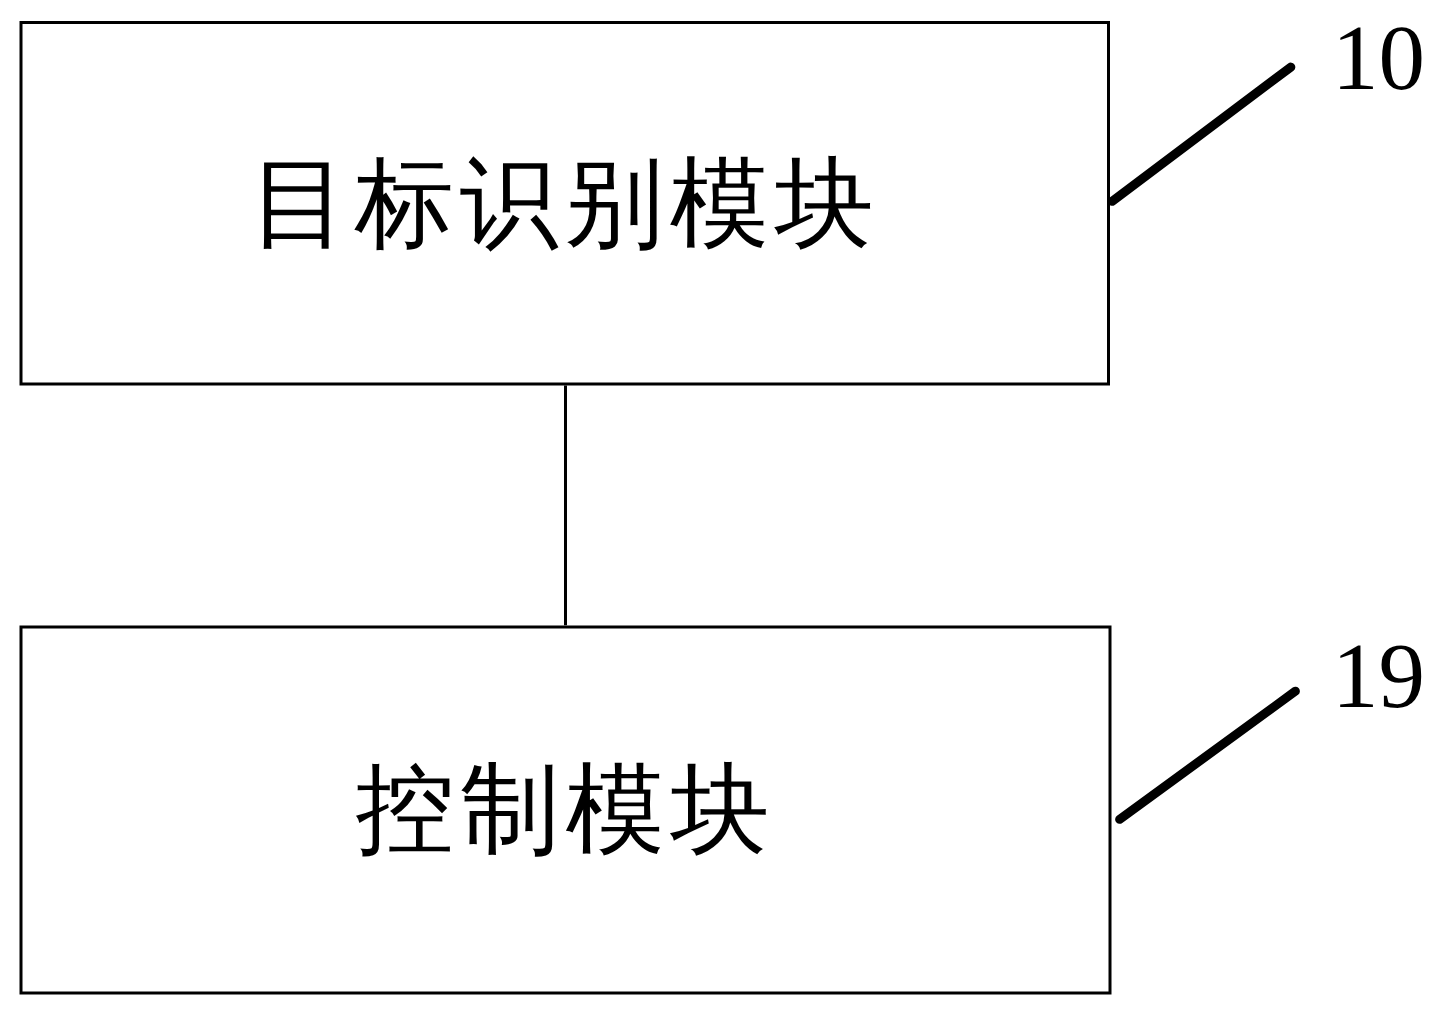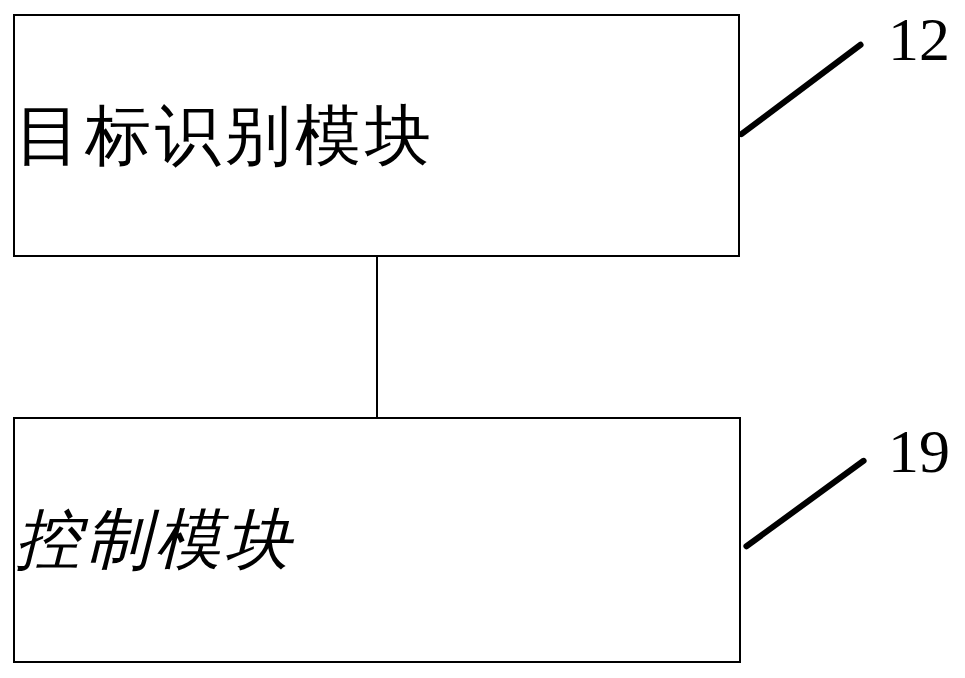--- a/index.html
+++ b/index.html
@@ -15,33 +15,33 @@
     overflow: hidden;
     font-family: "DejaVu Serif", serif;
   }
   .module-box {
     position: absolute;
     border: 2px solid #000000;
     background: #ffffff;
     box-sizing: border-box;
     display: flex;
     align-items: center;
+    justify-content: center;
   }
   .module-box.top {
     left: 13px;
     top: 14px;
     width: 727px;
     height: 243px;
   }
   .module-box.bottom {
     left: 13px;
     top: 417px;
     width: 728px;
     height: 246px;
-    font-style: italic;
   }
   .module-label {
     font-size: 66px;
     color: #000000;
     letter-spacing: 4px;
     white-space: nowrap;
     line-height: 1;
     font-family: "DejaVu Serif", serif;
   }
   .connector {
@@ -98,19 +98,19 @@
   </div>
 
   <div class="connector"></div>
 
   <div class="module-box bottom">
     <span class="module-label">控制模块</span>
   </div>
 
   <div class="callout c11"></div>
 
-  <div class="ref-label r11">12</div>
+  <div class="ref-label r11">10</div>
 
   <div class="callout c13"></div>
 
   <div class="ref-label r13">19</div>
 
 </div>
 
 </body></html>

